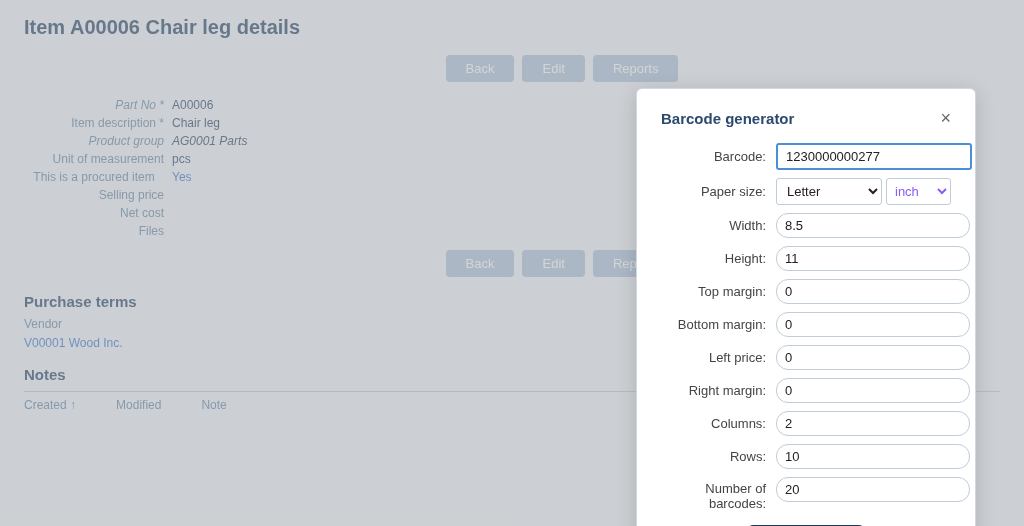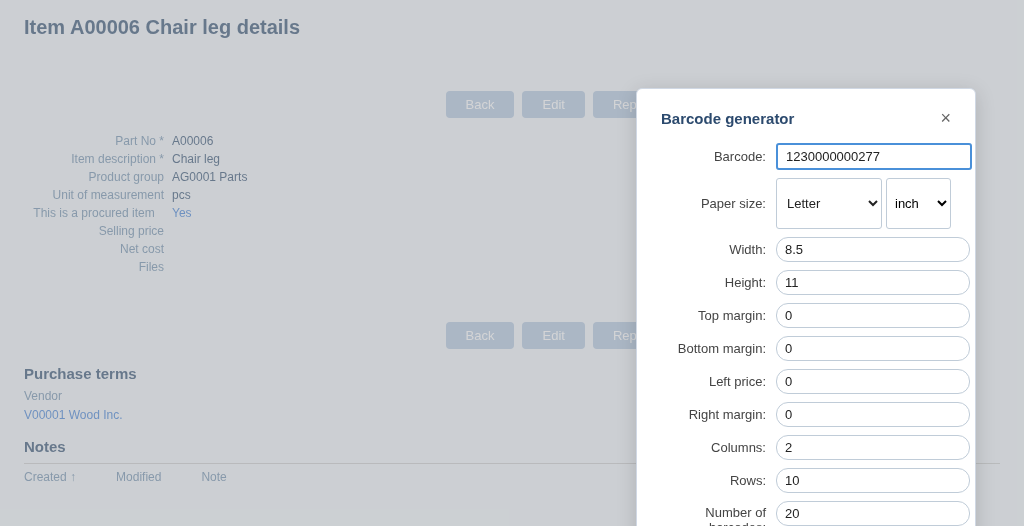--- a/index.html
+++ b/index.html
@@ -39,21 +39,20 @@
     }
 
     .btn {
       padding: 6px 20px;
       border-radius: 4px;
       border: none;
       cursor: pointer;
       font-size: 13px;
       background: #b0c4de;
       color: #fff;
-      margin-top: 36px;
     }
 
     .detail-label {
       text-align: right;
       color: #6a8aaa;
       font-size: 12px;
     }
     .detail-value {
       color: #2c4a6e;
       font-size: 12px;
@@ -177,26 +176,26 @@
       border: 1px solid #c0ccd8;
       border-radius: 3px;
       font-size: 13px;
       background: #fff;
       color: #222;
       appearance: auto;
     }
 
     .unit-select {
       width: 65px;
-      padding: 16px 4px;
+      padding: 4px 4px;
       border: 1px solid #c0ccd8;
       border-radius: 3px;
       font-size: 13px;
       background: #fff;
-      color: #000000;
+      color: #8b5cf6;
       appearance: auto;
     }
 
     .barcode-input {
       flex: 1;
       padding: 4px 8px;
       border: 2px solid #4a90d9;
       border-radius: 3px;
       font-size: 13px;
       color: #222;
@@ -245,28 +244,28 @@
 
   <div class="btn-row">
     <button class="btn">Back</button>
     <button class="btn">Edit</button>
     <button class="btn">Reports</button>
   </div>
 
   <div style="display:grid; grid-template-columns: 320px 1fr; gap: 4px;">
     <div>
       <div style="display:flex; gap:8px; margin-bottom:4px;">
-        <span class="detail-label" style="width:140px;">Part No *</span>
+        <span class="detail-label" style="width:140px;font-style:italic;">Part No *</span>
         <span class="detail-value">A00006</span>
       </div>
       <div style="display:flex; gap:8px; margin-bottom:4px;">
         <span class="detail-label" style="width:140px;">Item description *</span>
         <span class="detail-value">Chair leg</span>
       </div>
-      <div style="display:flex; gap:8px; margin-bottom:4px;">
+      <div style="display:flex; gap:8px; margin-bottom:4px;font-style:italic;">
         <span class="detail-label" style="width:140px;">Product group</span>
         <span class="detail-value">AG0001 Parts</span>
       </div>
       <div style="display:flex; gap:8px; margin-bottom:4px;">
         <span class="detail-label" style="width:140px;">Unit of measurement</span>
         <span class="detail-value">pcs</span>
       </div>
       <div style="display:flex; gap:8px; margin-bottom:4px;">
         <span class="detail-label" style="width:140px;text-align:center;">This is a procured item</span>
         <span class="detail-value" style="color:#3a7bd5;">Yes</span>

